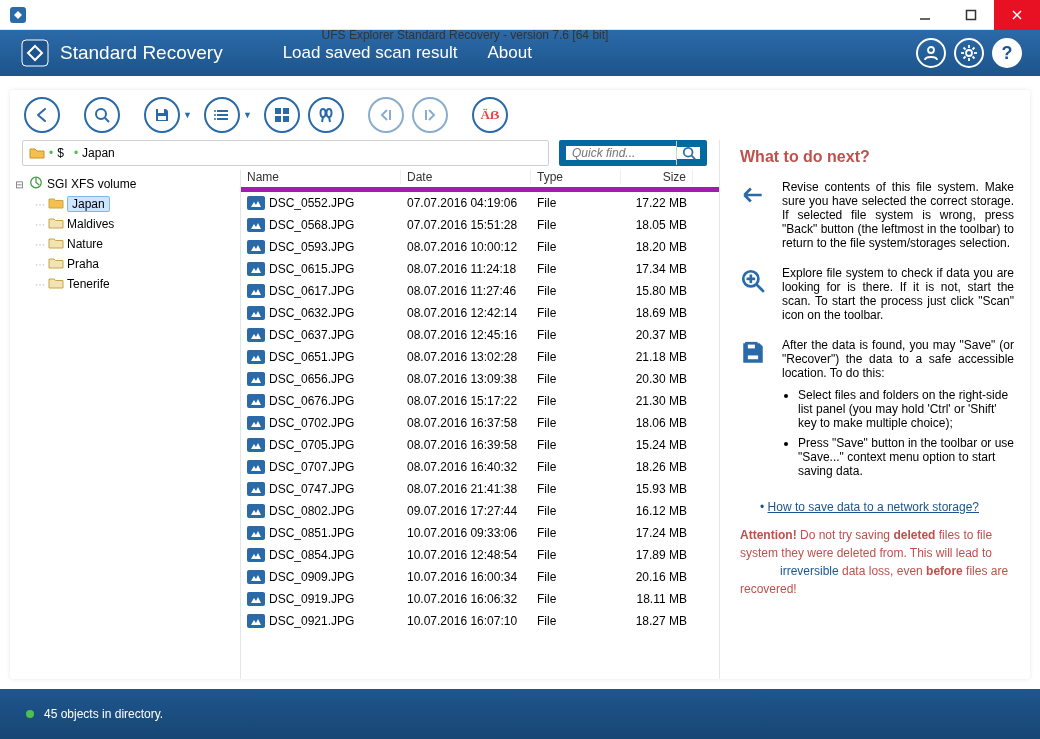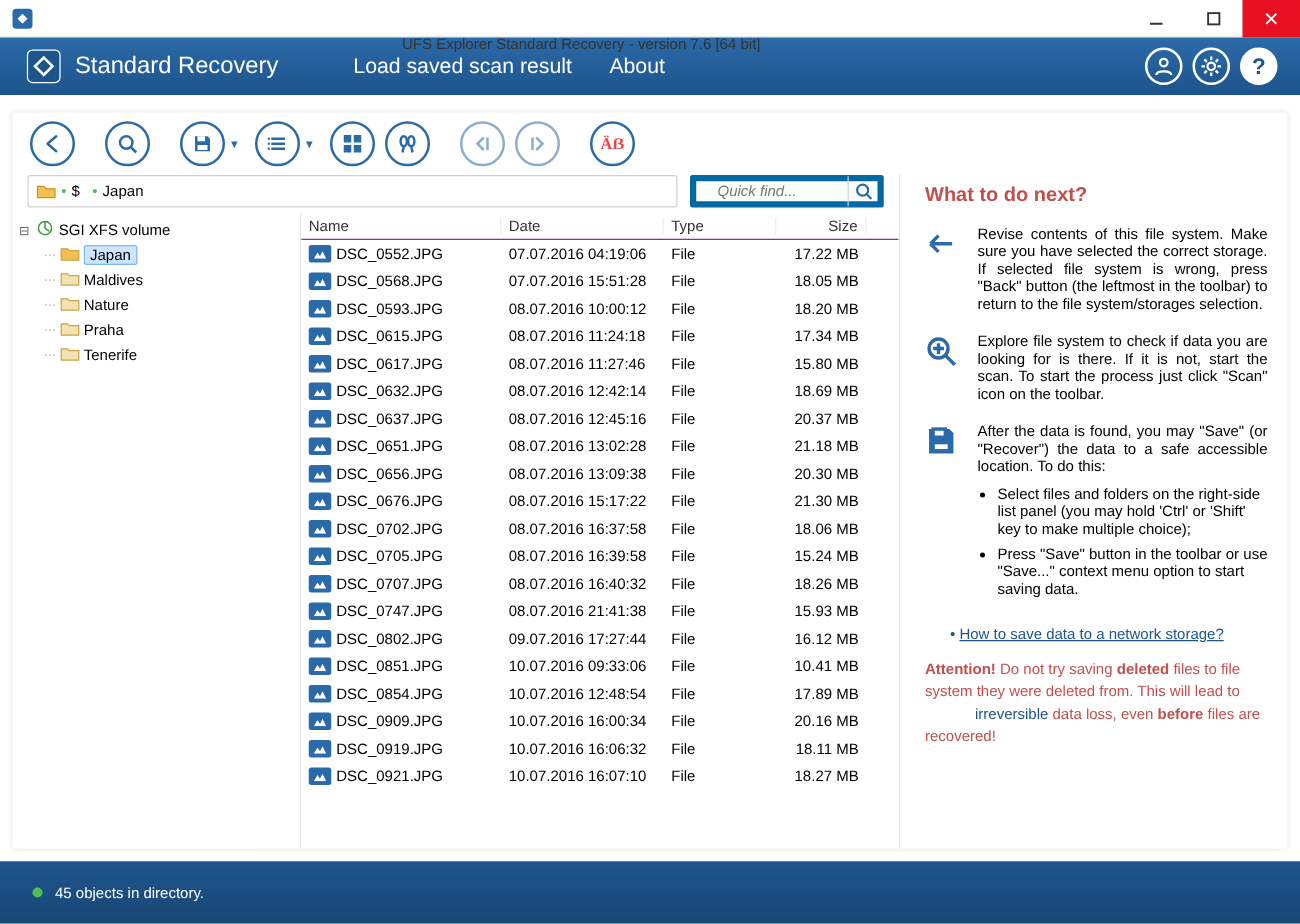--- a/index.html
+++ b/index.html
@@ -33,41 +33,41 @@
 .tool-btn svg { width: 16px; height: 16px; stroke: #2b6aa8; fill: none; stroke-width: 2; }
 .tool-btn.filled svg { fill: #2b6aa8; stroke: none; }
 
 
 .main-area { flex: 1; display: flex; overflow: hidden; }
 .left-pane { flex: 1; display: flex; flex-direction: column; border-right: 1px solid #e5e5e5; min-width: 0; }
 
 
 .breadcrumb-bar { height: 26px; display: flex; align-items: center; padding: 0 6px; gap: 4px; border: 1px solid #d0d0d0; margin: 0 6px 4px 6px; border-radius: 2px; font-size: 12px; }
 .breadcrumb-bar .bc-icon { width: 16px; height: 14px; }
-.quick-find { height: 26px; display: flex; align-items: center; border: 5px solid #0369a1; margin: 0 6px 4px 4px; border-radius: 2px; padding-left: 11px; }
+.quick-find { height: 26px; display: flex; align-items: center; border: 7px solid #0369a1; margin: 0 6px 4px 4px; border-radius: 2px; }
 .quick-find input { border: none; outline: none; width: 110px; font-style: italic; font-size: 12px; padding: 0 6px; color: #888; }
 .quick-find .search-btn { width: 24px; height: 24px; border-left: 1px solid #d0d0d0; display: flex; align-items: center; justify-content: center; color: #2b6aa8; }
 .bc-row { display: flex; padding: 0 6px; }
 .bc-row .breadcrumb-bar { flex: 1; }
 
 
 .explorer-split { flex: 1; display: flex; overflow: hidden; }
 .tree { width: 230px; overflow-y: auto; font-size: 12px; padding: 4px 2px; }
 .tree-row { display: flex; align-items: center; height: 20px; gap: 3px; padding-left: 2px; }
 .tree-row .expander { width: 11px; height: 11px; font-size: 10px; color: #666; text-align: center; }
 .tree-row .indent { display: inline-block; }
 .tree-row .folder-icon svg { width: 16px; height: 13px; }
 .tree-row.selected { }
 .tree-row.selected .label-box { background: #cde5ff; border: 1px solid #7ab8ef; padding: 0px 4px; border-radius: 2px;}
 .tree-row.selected .folder-icon svg .fld-body { fill: #f5c04e; }
 .tree-row .label { font-size: 12px; }
 
 
 .file-table { flex: 1; display: flex; flex-direction: column; border-left: 1px solid #e5e5e5; overflow: hidden; }
-.ft-header { display: flex; font-size: 12px; color: #333; border-bottom: 1px solid #a21caf; height: 22px; align-items: center; }
+.ft-header { display: flex; font-size: 12px; color: #333; border-bottom: 5px solid #a21caf; height: 22px; align-items: flex-start; }
 .ft-header div { padding: 0 6px; border-right: 1px solid #eee; }
 .col-name { width: 160px; }
 .col-date { width: 130px; }
 .col-type { width: 90px; }
 .col-size { width: 72px; text-align: right; }
 .ft-body { flex: 1; overflow-y: scroll; font-size: 12px; }
 .ft-row { display: flex; height: 22px; align-items: center; }
 .ft-row > div { padding: 0 6px; }
 .ft-row .file-icon { width: 18px; height: 14px; background: #2b6aa8; border-radius: 2px; display: inline-flex; align-items: center; justify-content: center; margin-right: 4px; vertical-align: middle; }
 .ft-row .file-icon svg { width: 10px; height: 8px; }
@@ -482,21 +482,21 @@
     <div class="col-size">16.12 MB</div>
               </div>
               <div class="ft-row">
     <div class="col-name"><span class="file-icon">
                     <svg viewBox="0 0 10 8">
                       <polygon points="0,8 3,3 5,6 7,2 10,8" fill="#fff"></polygon>
                     </svg>
                   </span>DSC_0851.JPG</div>
     <div class="col-date">10.07.2016 09:33:06</div>
     <div class="col-type">File</div>
-    <div class="col-size">10.41 MB</div>
+    <div class="col-size">17.24 MB</div>
               </div>
               <div class="ft-row">
     <div class="col-name"><span class="file-icon">
                     <svg viewBox="0 0 10 8">
                       <polygon points="0,8 3,3 5,6 7,2 10,8" fill="#fff"></polygon>
                     </svg>
                   </span>DSC_0854.JPG</div>
     <div class="col-date">10.07.2016 12:48:54</div>
     <div class="col-type">File</div>
     <div class="col-size">17.89 MB</div>

